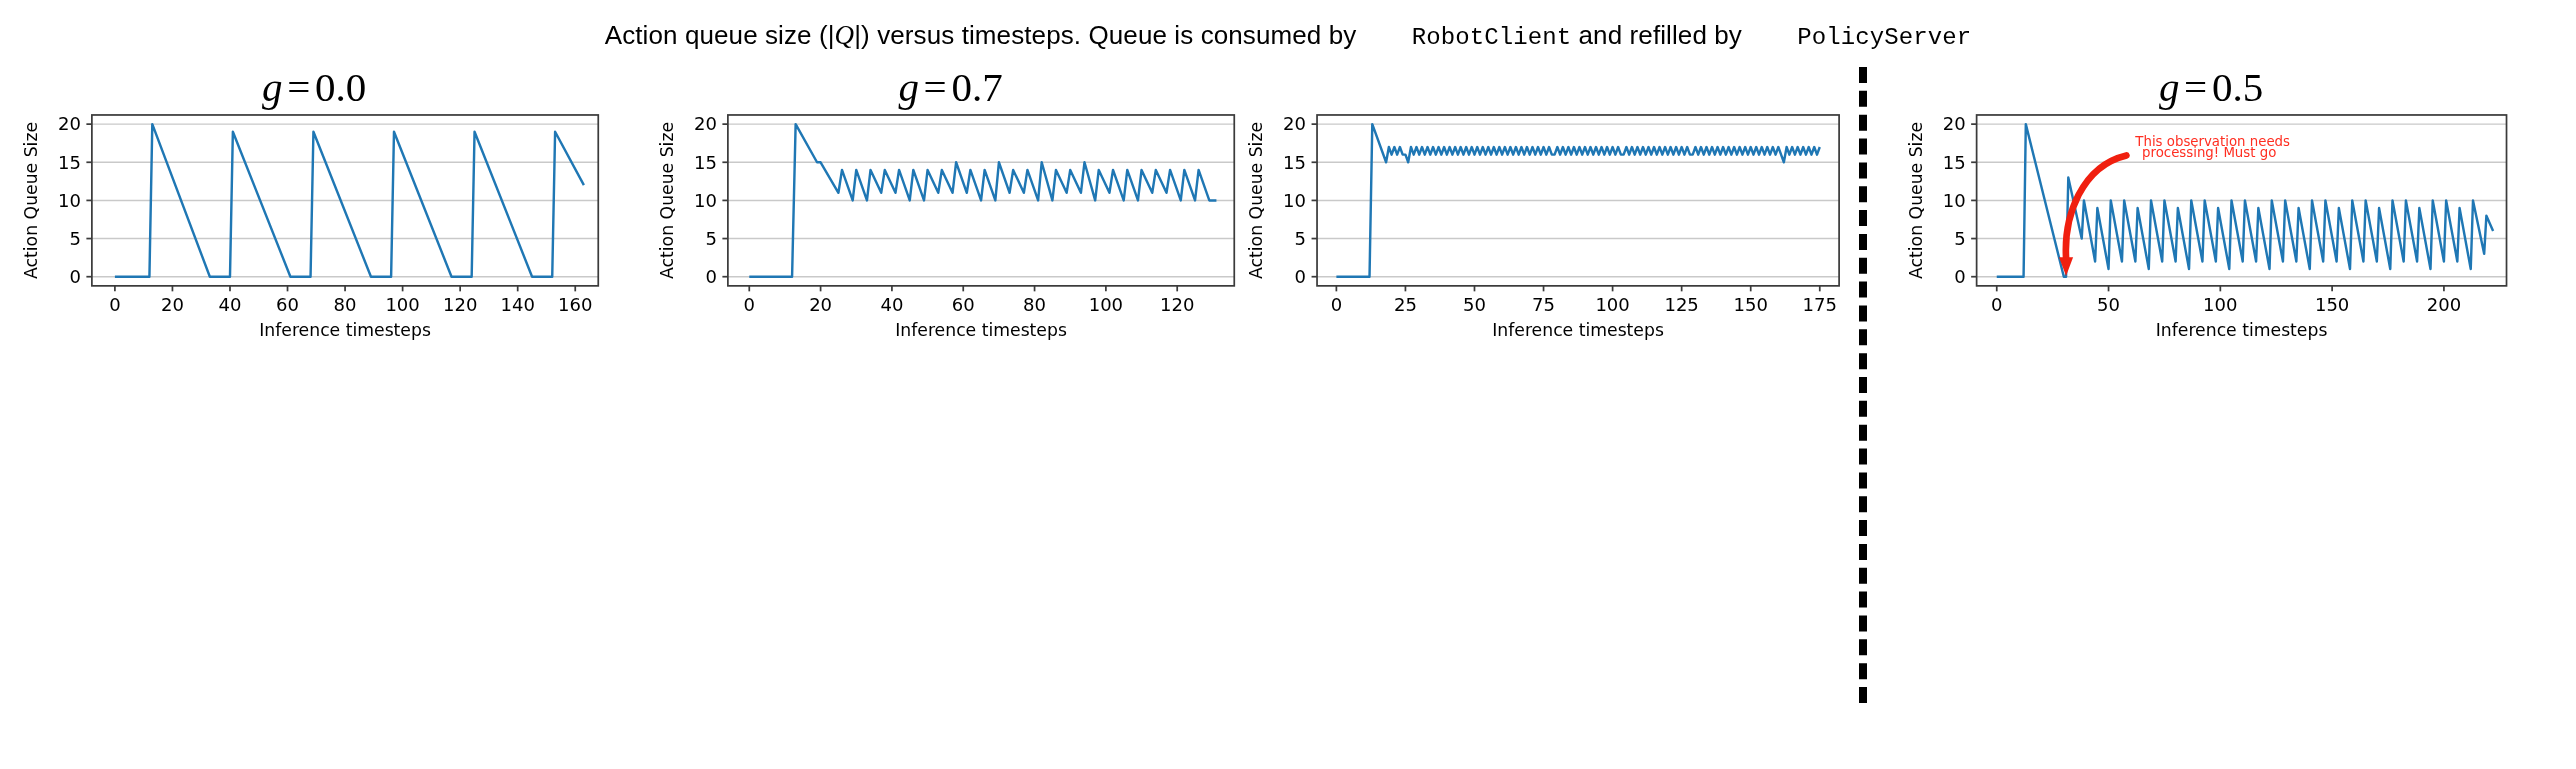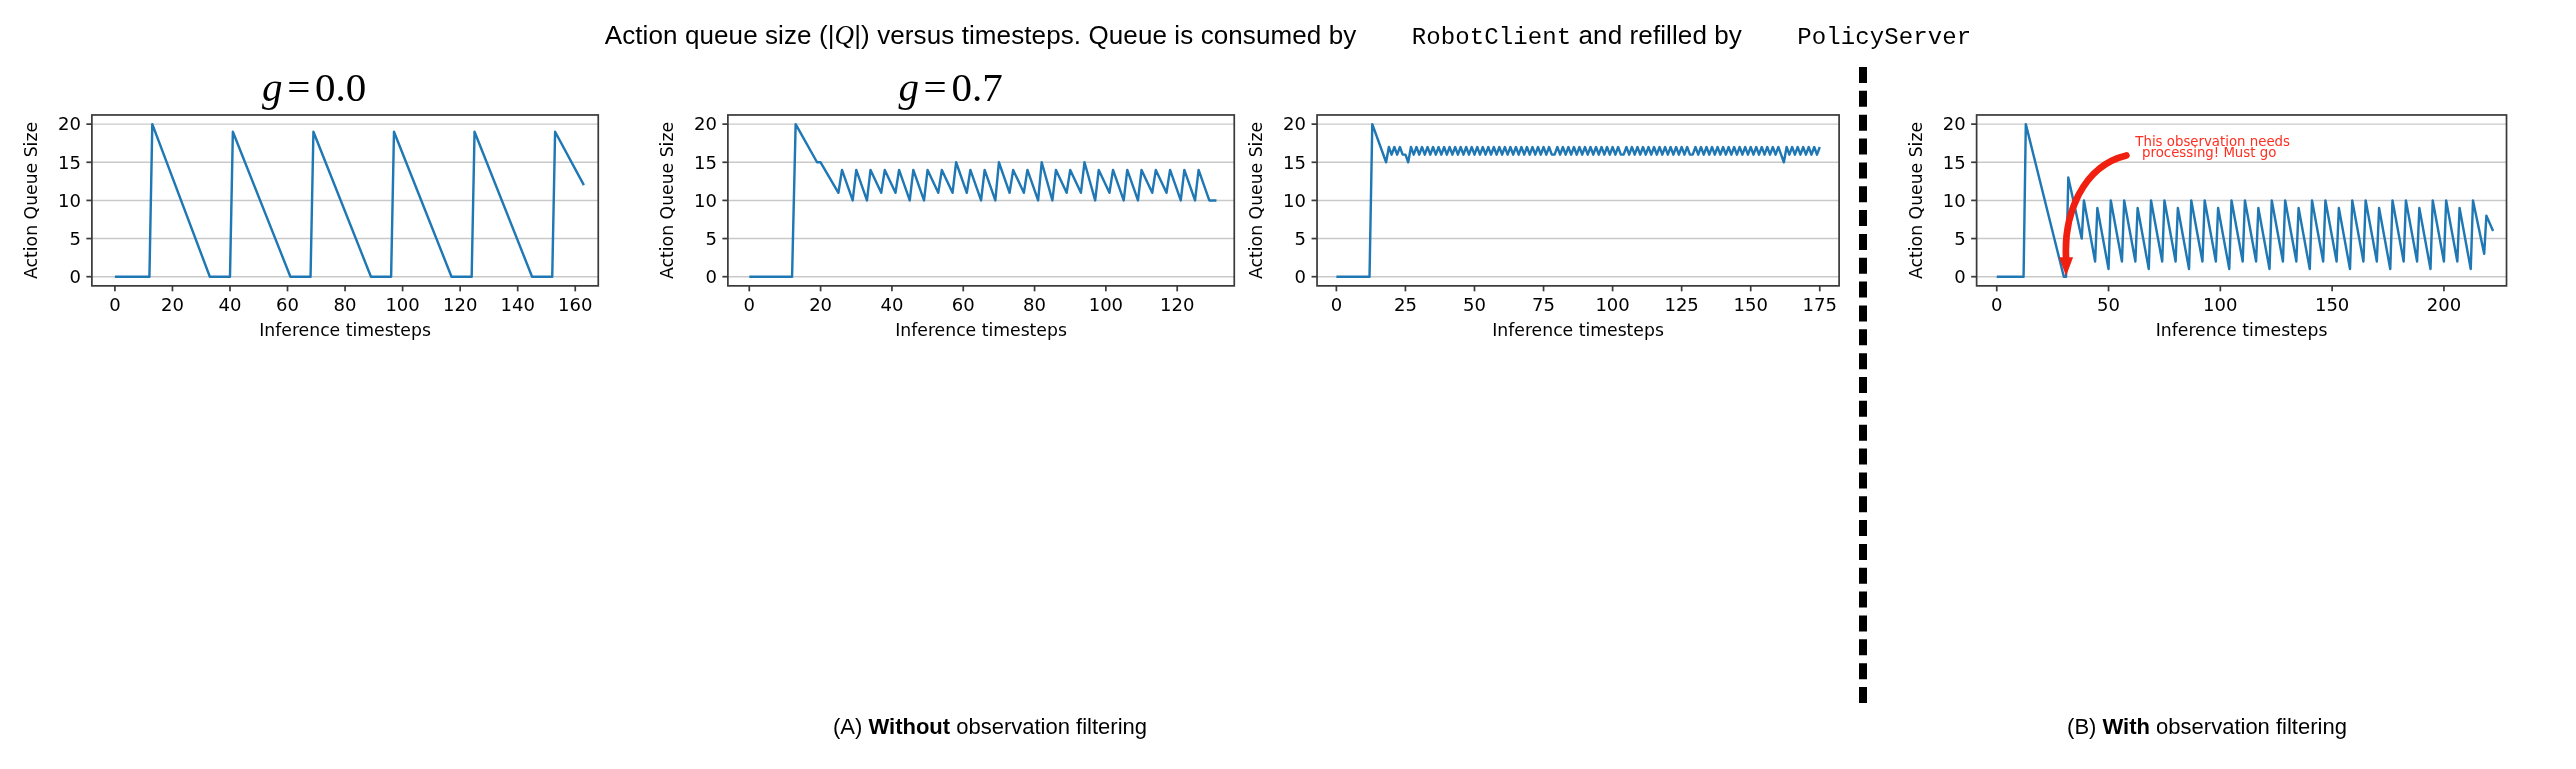--- a/index.html
+++ b/index.html
@@ -265,20 +265,23 @@
             <text x="82" y="82.33928571428572" class="ticklabel" text-anchor="end">15</text>
             <line x1="89" x2="96" y1="25.678571428571416" y2="25.678571428571416" class="tickmark"></line>
             <text x="82" y="33.678571428571416" class="ticklabel" text-anchor="end">20</text>
             <text x="429" y="296" class="axis-title" text-anchor="middle">Inference timesteps</text>
             <text x="0" y="0" class="axis-title" text-anchor="middle" transform="translate(26,123) rotate(-90)">Action Queue Size</text>
           </svg>
         </div>
     </div>
 
     <div class="panel" id="panel-3" style="left:1901px; width:620px;">
+      <div class="panel-title">
+        <i>g</i><span class="eq">=</span><span>0.5</span>
+      </div>
       <div class="plot-wrap">
           <svg width="620" height="243" viewBox="0 0 790 310">
             <line x1="96" x2="772" y1="220.32142857142858" y2="220.32142857142858" class="gridline"></line>
             <line x1="96" x2="772" y1="171.66071428571428" y2="171.66071428571428" class="gridline"></line>
             <line x1="96" x2="772" y1="123" y2="123" class="gridline"></line>
             <line x1="96" x2="772" y1="74.33928571428572" y2="74.33928571428572" class="gridline"></line>
             <line x1="96" x2="772" y1="25.678571428571416" y2="25.678571428571416" class="gridline"></line>
             <polyline points="121.67,220.32 155.90,220.32 158.75,25.68 207.24,220.32 210.09,220.32 212.95,93.80 230.06,171.66 232.91,123.00 247.17,200.86 250.03,132.73 264.29,210.59 267.14,123.00 281.40,200.86 284.25,123.00 298.51,200.86 301.37,132.73 315.63,210.59 318.48,123.00 332.74,200.86 335.59,123.00 349.86,200.86 352.71,132.73 366.97,210.59 369.82,123.00 384.08,200.86 386.94,123.00 401.20,200.86 404.05,132.73 418.31,210.59 421.16,123.00 435.43,200.86 438.28,123.00 452.54,200.86 455.39,132.73 469.65,210.59 472.51,123.00 486.77,200.86 489.62,123.00 503.88,200.86 506.73,132.73 521.00,210.59 523.85,123.00 538.11,200.86 540.96,123.00 555.22,200.86 558.08,132.73 572.34,210.59 575.19,123.00 589.45,200.86 592.30,123.00 606.57,200.86 609.42,132.73 623.68,210.59 626.53,123.00 640.79,200.86 643.65,123.00 657.91,200.86 660.76,132.73 675.02,210.59 677.87,123.00 692.14,200.86 694.99,123.00 709.25,200.86 712.10,132.73 726.36,210.59 729.22,123.00 743.48,191.13 746.33,142.46 754.89,161.93" class="series-line" stroke="#1f77b4"></polyline>
             <rect x="96" y="14" width="676" height="218" class="ax-spine"></rect>
             <line x1="121.67088607594937" x2="121.67088607594937" y1="232" y2="239" class="tickmark"></line>
@@ -307,22 +310,16 @@
             <polygon points="210.0928270042194,219.42857142857142 201.0928270042194,195.42857142857142 219.0928270042194,195.42857142857142" class="annot-head" fill="#f01f0f"></polygon>
             <text x="298.51476793248946" y="53.901785714285694" class="annot-text" fill="#f01f0f">This observation  needs</text>
             <text x="307.0717299578059" y="67.52678571428572" class="annot-text" fill="#f01f0f">processing! Must go</text>
           </svg>
         </div>
     </div>
   </div>
 
   <div class="divider"></div>
 
-  <div class="caption" id="cap-a">
-    <span>(A) </span><b>Without</b><span> observation filtering</span>
-  </div>
-
-  <div class="caption" id="cap-b">
-    <span>(B) </span><b>With</b><span> observation filtering</span>
-  </div>
+
 
 </div>
 
 
 </body></html>

